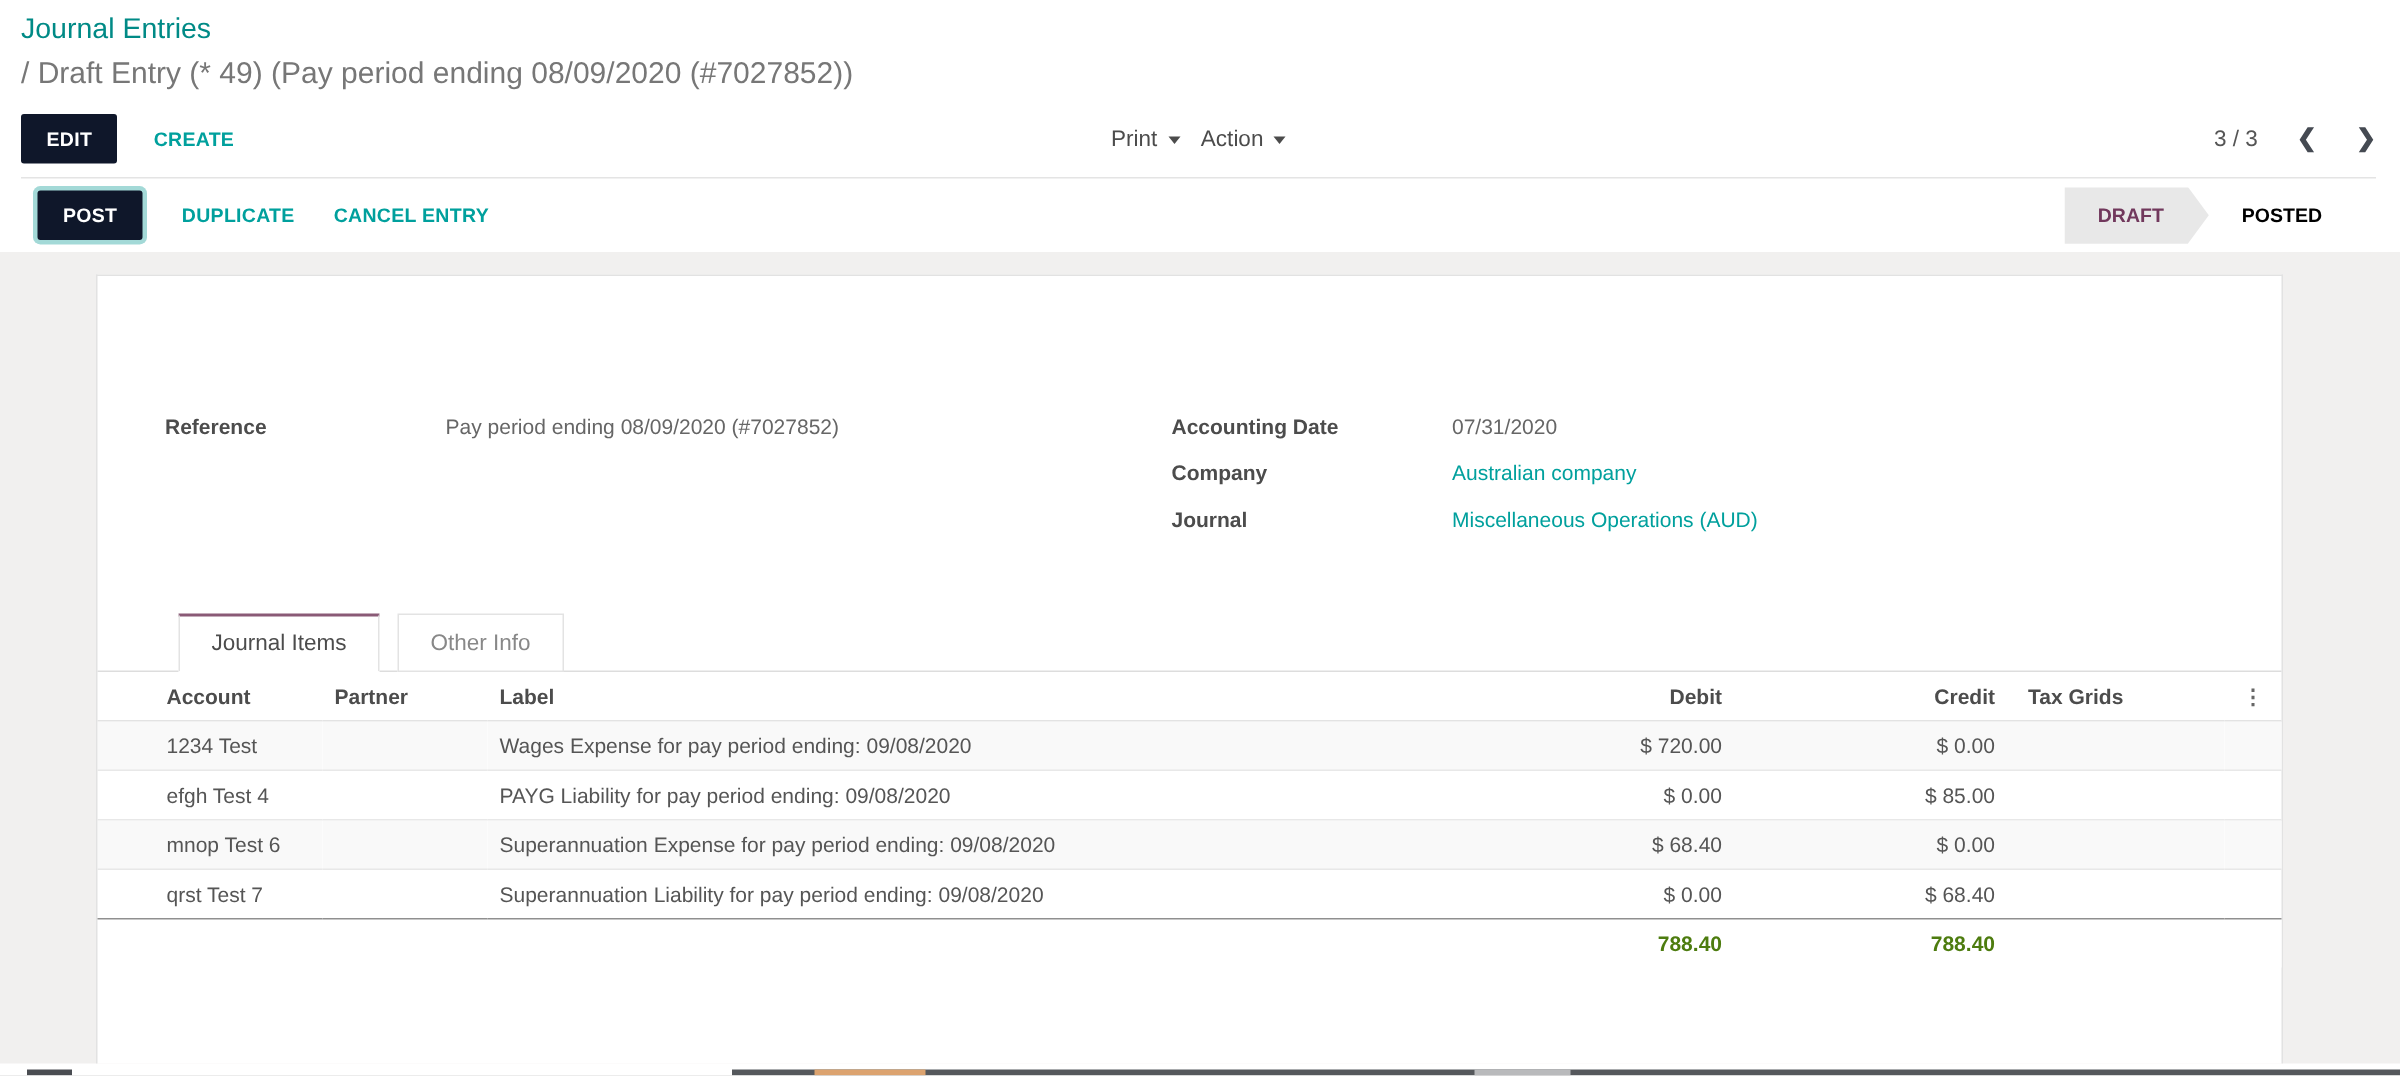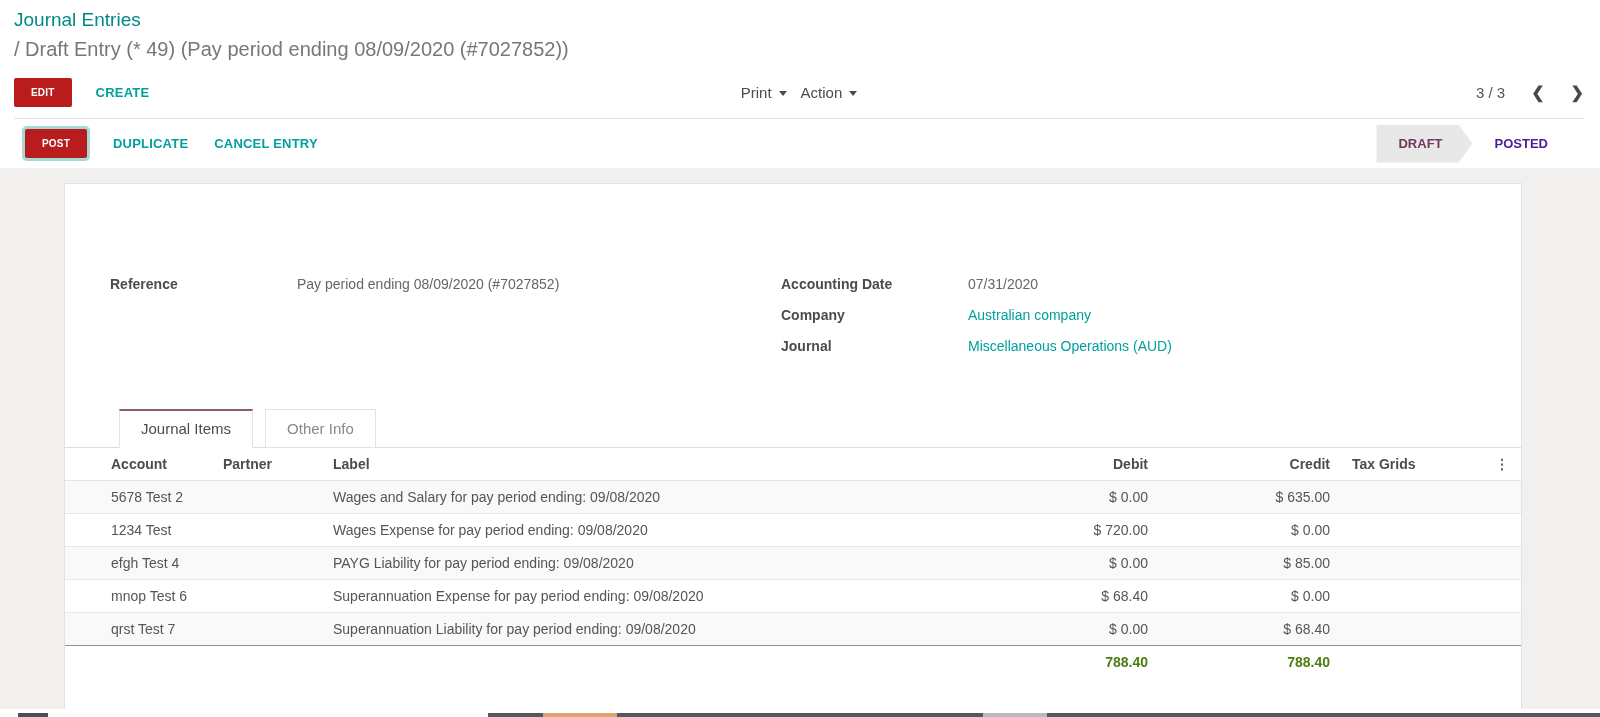--- a/index.html
+++ b/index.html
@@ -11,22 +11,22 @@
   }
   
   .control-panel { background:#fff; padding:8px 16px 0 14px; }
   .bc-parent { font-size:19px; color:#008a86; line-height:24px; cursor:pointer; display:inline-block; }
   .bc-current { font-size:20px; color:#777; line-height:30px; margin-top:2px; }
   .button-row { display:flex; align-items:center; margin-top:10px; height:36px; }
   .button-row .left  { flex:1; display:flex; align-items:center; }
   .button-row .center{ display:flex; align-items:center; gap:14px;justify-content:flex-end; }
   .button-row .right { flex:1; display:flex; align-items:center; justify-content:flex-end; }
   .btn-primary {
-    background:#b91c1c; color:#fff; border:none; font-family:inherit;
-    font-size:10px; font-weight:bold; letter-spacing:.2px;
+    background:#0f172a; color:#fff; border:none; font-family:inherit;
+    font-size:13px; font-weight:bold; letter-spacing:.2px;
     padding:9px 17px; border-radius:2px; cursor:pointer;
   }
   .btn-link {
     background:none; border:none; font-family:inherit; cursor:pointer;
     color:#00A09D; font-size:13px; font-weight:bold; letter-spacing:.2px;
   }
   .button-row .btn-link { margin-left:24px; }
   .dropdown { display:flex; align-items:center; font-size:15px; color:#4c4c4c; cursor:pointer; }
   .caret {
     display:inline-block; width:0; height:0; margin-left:7px; margin-top:2px;
@@ -39,21 +39,21 @@
   .status-row {
     margin-top:8px; border-top:1px solid #e4e4e4; background:#fff;
     height:50px; display:flex; align-items:center; padding:0 16px 0 8px;
   }
   .status-row .left { flex:1; display:flex; align-items:center; }
   .post-btn { box-shadow:0 0 0 3px #a3d9d7; margin-left:3px;text-align:center; }
   .status-row .btn-link { margin-left:26px; }
   .statusbar { display:flex; height:38px; }
   .status-arrow {
     display:flex; align-items:center; padding:0 20px;
-    font-size:13px; font-weight:bold; color:#4c1d95; cursor:pointer;
+    font-size:13px; font-weight:bold; color:#000000; cursor:pointer;
   }
   .status-arrow.active {
     background:#e8e8e8; color:#71385c; padding:0 30px 0 22px;
     clip-path:polygon(0 0, calc(100% - 14px) 0, 100% 50%, calc(100% - 14px) 100%, 0 100%);
     margin-right:2px;
   }
   
   .content { height:541px; background:#f1f0ef; padding-top:15px; overflow:hidden; }
   .sheet {
     width:1458px; margin-left:64px; height:540px; background:#fff;
@@ -182,29 +182,20 @@
               <th class="c-account">Account</th>
               <th class="c-partner">Partner</th>
               <th class="c-label">Label</th>
               <th class="c-debit">Debit</th>
               <th class="c-credit">Credit</th>
               <th class="c-tax">Tax Grids</th>
               <th class="c-opt"><span class="options-icon">⋮</span></th>
             </tr>
           </thead>
           <tbody>
-  <tr>
-    <td class="c-account">5678 Test 2</td>
-    <td class="c-partner"></td>
-    <td class="c-label">Wages and Salary for pay period ending: 09/08/2020</td>
-    <td class="c-debit">$ 0.00</td>
-    <td class="c-credit">$ 635.00</td>
-    <td class="c-tax"></td>
-    <td class="c-opt"></td>
-  </tr>
 
   <tr>
     <td class="c-account">1234 Test</td>
     <td class="c-partner"></td>
     <td class="c-label">Wages Expense for pay period ending: 09/08/2020</td>
     <td class="c-debit">$ 720.00</td>
     <td class="c-credit">$ 0.00</td>
     <td class="c-tax"></td>
     <td class="c-opt"></td>
   </tr>

